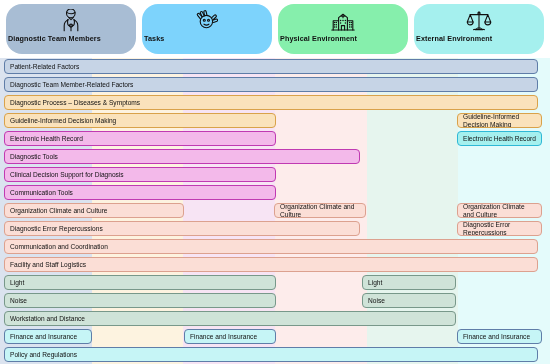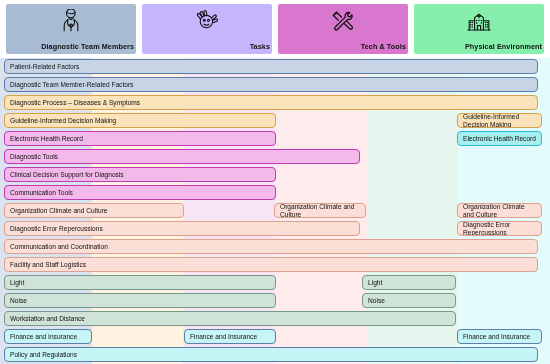--- a/index.html
+++ b/index.html
@@ -10,23 +10,23 @@
     overflow:hidden;
   }
   #root{position:relative;width:550px;height:364px;}
 
   
   .header-row{
     position:absolute;left:0;top:0;width:550px;height:58px;
     display:flex;gap:6px;padding:4px 6px;box-sizing:border-box;
   }
   .hcard{
-    flex:1 1 0;border-radius:2px;position:relative;
-    display:flex;flex-direction:column;align-items:flex-end;justify-content:flex-end;
-    padding-bottom:3px;box-sizing:border-box;overflow:hidden;
+    flex:1 1 0;border-radius:16px;position:relative;
+    display:flex;flex-direction:column;align-items:flex-start;justify-content:flex-end;
+    padding-bottom:11px;box-sizing:border-box;overflow:hidden;
   }
   .hcard .ico{
     position:absolute;top:4px;left:50%;transform:translateX(-50%);
     width:28px;height:26px;display:flex;align-items:center;justify-content:center;
   }
   .hcard .ico svg{display:block;}
   .hlabel{
     font-size:7.2px;font-weight:bold;color:#111;text-align:center;
     line-height:1.18;letter-spacing:.1px;padding:0 2px;
   }
@@ -67,63 +67,68 @@
             <path d="M10.6 8.4 13 10.6l2.4-2.2"></path>
             <path d="M6.2 21.8v-5c0-3 2.1-5.4 4.4-6.1"></path>
             <path d="M19.8 21.8v-5c0-3-2.1-5.4-4.4-6.1"></path>
             <path d="M9.6 10.6v3.1a3.4 3.4 0 0 0 6.8 0v-3"></path>
             <circle cx="13" cy="16.6" r="1.5"></circle>
             <path d="M13 18.1v3.7"></path>
           </svg>
         </div>
         <div class="hlabel">Diagnostic Team Members</div>
       </div>
-      <div class="hcard" style="background: #c4b5fd;">
+      <div class="hcard" style="background: #7dd3fc;">
         <div class="ico">
           <svg width="26" height="24" viewBox="0 0 26 24" fill="none" stroke="#111" stroke-width="1.1" stroke-linecap="round" stroke-linejoin="round">
             <circle cx="12.4" cy="12.6" r="6.2"></circle>
             <circle cx="10.3" cy="11.3" r="1"></circle>
             <circle cx="14.5" cy="11.3" r="1"></circle>
             <path d="M10 15.2c1.6 1.2 3.3 1.2 4.9 0"></path>
             <path d="M6.4 9.8 3.6 6.4a1.2 1.2 0 0 1 1.8-1.6l2.5 2.7"></path>
             <path d="M8.2 7.8 6.3 4.1A1.2 1.2 0 0 1 8.4 3l1.9 3.8"></path>
             <path d="M10.6 6.7 9.8 2.9a1.2 1.2 0 0 1 2.3-.5l.9 3.9"></path>
             <path d="M17.8 8.6l2.6-2.4a1.2 1.2 0 0 1 1.6 1.8l-2.6 2.5"></path>
             <path d="M18.8 11.2l3.4-1.2a1.2 1.2 0 0 1 .8 2.2l-3.5 1.3"></path>
           </svg>
         </div>
         <div class="hlabel">Tasks</div>
       </div>
-      <div class="hcard" style="background: rgb(217, 119, 207);">
-        <div class="ico">
-          <svg width="26" height="24" viewBox="0 0 26 24" fill="none" stroke="#111" stroke-width="1.3" stroke-linecap="round" stroke-linejoin="round">
-            <path d="M19.8 3.6a3.6 3.6 0 0 0-4.6 4.5L5.1 18.2a1.6 1.6 0 0 0 2.3 2.3L17.5 10.4a3.6 3.6 0 0 0 4.5-4.6l-2 2-1.9-.5-.5-1.9z"></path>
-            <path d="M6.6 3.3 3.4 6.5l4.9 4.8"></path>
-            <path d="M3.4 6.5 6.6 3.3l4.9 4.9"></path>
-            <path d="M14.5 14.8l5 5a1.7 1.7 0 0 0 2.4-2.4l-5-5"></path>
-          </svg>
-        </div>
-        <div class="hlabel">Tech &amp; Tools</div>
-      </div>
       <div class="hcard" style="background: #86efac;">
         <div class="ico">
           <svg width="26" height="24" viewBox="0 0 26 24" fill="none" stroke="#111" stroke-width="1.1" stroke-linecap="round" stroke-linejoin="round">
             <path d="M1.8 21h22.4"></path>
             <path d="M8.6 21V8.6l4.4-3.4 4.4 3.4V21"></path>
             <path d="M11.6 7.3h2.8M13 5.9v2.8"></path>
             <path d="M3.2 21v-9.2h5.4"></path>
             <path d="M22.8 21v-9.2h-5.4"></path>
             <path d="M4.5 13.6h.001M6.3 13.6h.001M4.5 15.8h.001M6.3 15.8h.001M4.5 18h.001M6.3 18h.001" stroke-width="1.5"></path>
             <path d="M19.6 13.6h.001M21.4 13.6h.001M19.6 15.8h.001M21.4 15.8h.001M19.6 18h.001M21.4 18h.001" stroke-width="1.5"></path>
             <path d="M10.6 11.4h.001M13 11.4h.001M15.4 11.4h.001M10.6 14h.001M15.4 14h.001" stroke-width="1.5"></path>
             <path d="M11.4 21v-4.4h3.2V21"></path>
           </svg>
         </div>
         <div class="hlabel">Physical Environment</div>
       </div>
+      <div class="hcard" style="background: rgb(165, 240, 238);">
+        <div class="ico">
+          <svg width="26" height="24" viewBox="0 0 26 24" fill="none" stroke="#111" stroke-width="1.1" stroke-linecap="round" stroke-linejoin="round">
+            <path d="M13 3.1v16.3"></path>
+            <path d="M4.2 5.6h17.6"></path>
+            <circle cx="13" cy="4.2" r="1.1"></circle>
+            <path d="M4.2 5.6 1.3 13h5.8z"></path>
+            <path d="M1.3 13a2.9 2.9 0 0 0 5.8 0"></path>
+            <path d="M21.8 5.6 18.9 13h5.8z"></path>
+            <path d="M18.9 13a2.9 2.9 0 0 0 5.8 0"></path>
+            <path d="M9.2 20.6h7.6"></path>
+            <path d="M7.6 20.6c2-.2 3.3-.7 4-1.6h2.8c.7.9 2 1.4 4 1.6"></path>
+          </svg>
+        </div>
+        <div class="hlabel">External Environment</div>
+      </div>
     </div>
 
   <div class="grid">
     <div class="bands">
         <div class="band" style="background: rgb(219, 227, 239);"></div>
         <div class="band" style="background: rgb(253, 243, 224);"></div>
         <div class="band" style="background: rgb(247, 228, 244);"></div>
         <div class="band" style="background: rgb(253, 236, 235);"></div>
         <div class="band" style="background: rgb(230, 245, 238);"></div>
         <div class="band" style="background: rgb(228, 251, 251);"></div>

